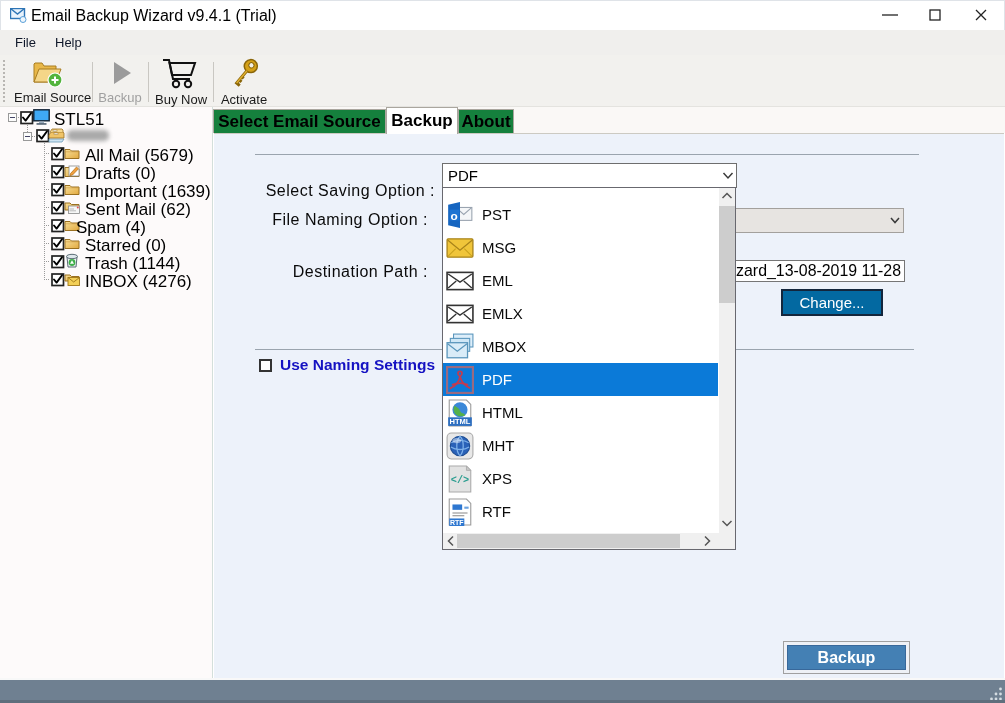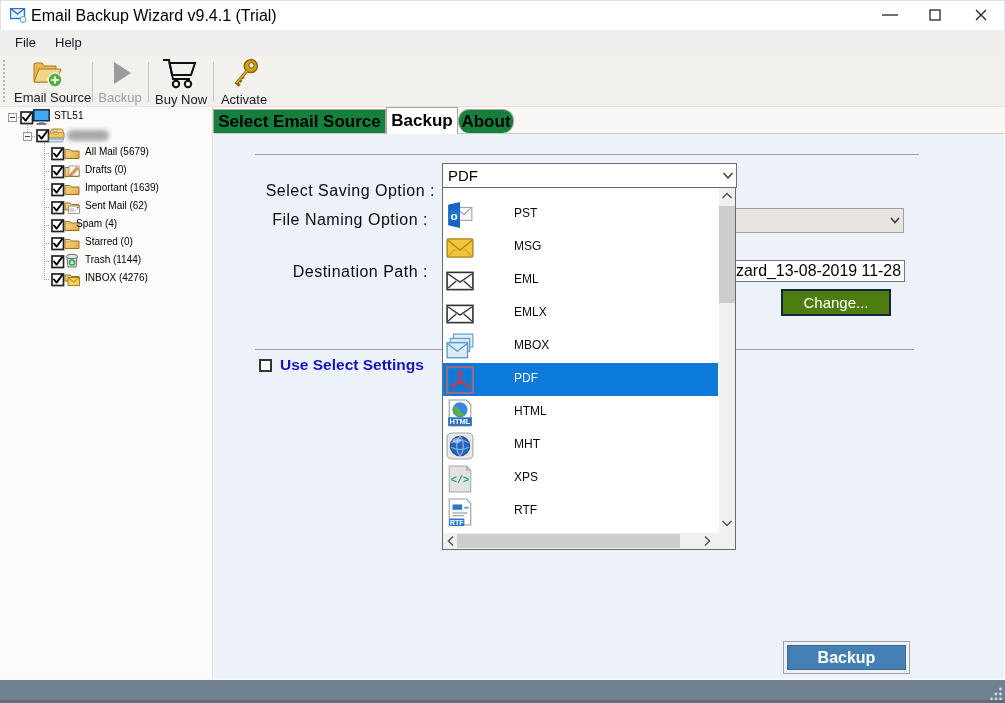--- a/index.html
+++ b/index.html
@@ -9,39 +9,39 @@
 #titlebar { left:0; top:0; width:1005px; height:30px; background:#fff; box-shadow:inset 1px 1px 0 #dfe3e8, inset -1px 0 0 #dfe3e8; }
 #title-text { left:31px; top:0; height:30px; line-height:31px; font-size:16px; color:#000; }
 #menubar { left:0; top:30px; width:1005px; height:25px; background:#f0efed; }
 .menu-item { top:30px; height:25px; line-height:26px; font-size:13px; color:#0f172a; }
 #toolbar { left:0; top:55px; width:1005px; height:52px; background:#f2f1ee; border-bottom:1px solid #e4e3df; }
 .tb-sep { top:62px; width:1px; height:40px; background:#c9c7c2; }
 .tb-label { font-size:13px; color:#1a1a1a; text-align:center; white-space:nowrap; }
 #tree { left:0; top:107px; width:213px; height:571px; background:#fdfafa; border-right:1px solid #d4dfdb; }
 .exp { position:absolute; width:9px; height:9px; background:#fcfcfc; border:1px solid #999; }
 .exp:after { content:""; position:absolute; left:1px; top:3px; width:5px; height:1px; background:#446; }
-.tlabel { position:absolute; font-size:10px; color:#000; white-space:nowrap; }
+.tlabel { position:absolute; font-size:17px; color:#000; white-space:nowrap; }
 #tabstrip { left:213px; top:107px; width:792px; height:26px; background:#faf8f6; }
 .tab { background:#15803d; border:1px solid #aaa69e; border-bottom:none; font-weight:bold; font-size:17px; color:#000; text-align:center; }
 #pane { left:214px; top:133px; width:790px; height:545px; background:#edf2fa; border-top:1px solid #cccac2; }
 .hline { height:1px; background:#9aa4ae; }
 .flabel { font-size:16px; letter-spacing:0.5px; color:#0a0a0a; text-align:right; white-space:nowrap; }
 #statusbar { left:0; top:680px; width:1005px; height:23px; background:#6f8091; }
 #whiteline { left:0; top:678px; width:1005px; height:2px; background:#f8f8f8; }
 #combo { left:442px; top:163px; width:295px; height:25px; background:#fff; border:1px solid #6e6e6e; font-size:15px; line-height:23px; padding-left:5px; color:#000; }
 #ddgrey { left:443px; top:208px; width:461px; height:25px; background:#e7e4e1; border:1px solid #a3a09c; }
 #dest { left:443px; top:260px; width:462px; height:22px; background:#fff; border:1px solid #767676; font-size:15.9px; overflow:hidden; color:#000; }
 #dest span { position:absolute; right:3px; top:0; line-height:20px; white-space:nowrap; }
-#changebtn { left:781px; top:289px; width:110px; height:27px; background:#4d7c0f; border:2px solid #13263c; color:#fff; font-size:15px; text-align:center; line-height:23px; }
+#changebtn { left:781px; top:289px; width:102px; height:27px; background:#0369a1; border:2px solid #13263c; color:#fff; font-size:15px; text-align:center; line-height:23px; }
 #advcb { left:259px; top:359px; width:13px; height:13px; background:#fff; border:2px solid #333; }
 #advtext { left:280px; top:356px; font-size:15.5px; font-weight:bold; color:#1512c2; white-space:nowrap; }
 #backupbtn-outer { left:783px; top:641px; width:127px; height:33px; background:#eef1f6; border:1px solid #a0a0a0; }
 #backupbtn { left:787px; top:645px; width:119px; height:25px; background:#4480b4; border:1px solid #38689a; color:#fff; font-weight:bold; font-size:16px; text-align:center; line-height:23px; }
 #ddlist { left:442px; top:187px; width:294px; height:363px; background:#fff; border:1px solid #68686f; z-index:10; }
-.dditem { position:absolute; font-size:12px; color:#0a0a0a; z-index:12;margin-left:32px; }
+.dditem { position:absolute; font-size:15px; color:#0a0a0a; z-index:12; }
 .ddicon { position:absolute; width:28px; height:28px; z-index:12; }
 #pdfrow { left:443px; top:363px; width:275px; height:33px; background:#0b7ad8; z-index:11; }
 .sbar { position:absolute; background:#f0f0f0; z-index:12; }
 .sthumb { position:absolute; background:#cdcdcd; z-index:13; }
 </style>
 </head>
 <body>
 
 <div class="abs" id="titlebar"></div>
 <div class="abs" id="title-text">Email Backup Wizard v9.4.1 (Trial)</div>
@@ -215,39 +215,39 @@
   </svg>
 <svg class="abs" style="left:64px; top:272px;" width="16" height="14" viewBox="0 0 16 14">
   <path d="M1 3 L6 3 L7.5 4.5 L15 4.5 L15 9 L1 9 Z" fill="url(#fg)" stroke="#9a7020" stroke-width="1"></path>
   <rect x="4" y="5.5" width="11.5" height="8" fill="#f3cf56" stroke="#a07818" stroke-width="0.9"></rect>
   <path d="M4 5.5 L9.7 10 L15.5 5.5" fill="none" stroke="#a07818" stroke-width="0.9"></path>
 </svg>
 <div class="abs tlabel" style="left:85px; top:272px;">INBOX (4276)</div>
 
 <div class="abs" id="tabstrip"></div>
 <div class="abs tab" style="left:213px; top:109px; width:173px; height:24px; line-height:23px;">Select Email Source</div>
-<div class="abs tab" style="left:458px; top:109px; width:56px; height:24px; line-height:23px;border-radius:11px;">About</div>
+<div class="abs tab" style="left:458px; top:109px; width:56px; height:24px; line-height:23px;">About</div>
 <div class="abs tab" style="left:386px; top:107px; width:72px; height:27px; line-height:25px; background:#fff; z-index:2;">Backup</div>
 <div class="abs" id="pane"></div>
 
 <div class="abs hline" style="left:255px; top:154px; width:664px;"></div>
 <div class="abs flabel" style="left:235px; top:182px; width:200px;">Select Saving Option&nbsp;:</div>
 <div class="abs flabel" style="left:228px; top:211px; width:200px;">File Naming Option&nbsp;:</div>
 <div class="abs flabel" style="left:228px; top:263px; width:200px;">Destination Path&nbsp;:</div>
 <div class="abs" id="ddgrey"></div>
 <svg class="abs" style="left:890px; top:216px;" width="10" height="9" viewBox="0 0 10 9">
     <path d="M1 2 L5 6.5 L9 2" fill="none" stroke="#3a3a3a" stroke-width="1.5"></path>
   </svg>
 <div class="abs" id="dest">
     <span>C:\Users\Admin\Desktop\Email Backup Wizard_13-08-2019 11-28</span>
   </div>
 <div class="abs" id="changebtn">Change...</div>
 <div class="abs hline" style="left:255px; top:349px; width:659px;"></div>
 <div class="abs" id="advcb"></div>
-<div class="abs" id="advtext">Use Select Settings</div>
+<div class="abs" id="advtext">Use Naming Settings</div>
 <div class="abs" id="backupbtn-outer"></div>
 <div class="abs" id="backupbtn">Backup</div>
 
 <div class="abs" id="combo">PDF</div>
 <svg class="abs" style="left:722px; top:171px; z-index:5;" width="12" height="10" viewBox="0 0 12 10">
     <path d="M1.5 2 L6 7 L10.5 2" fill="none" stroke="#3a3a3a" stroke-width="1.5"></path>
   </svg>
 <div class="abs" id="ddlist"></div>
 <div class="abs" id="pdfrow"></div>
 

